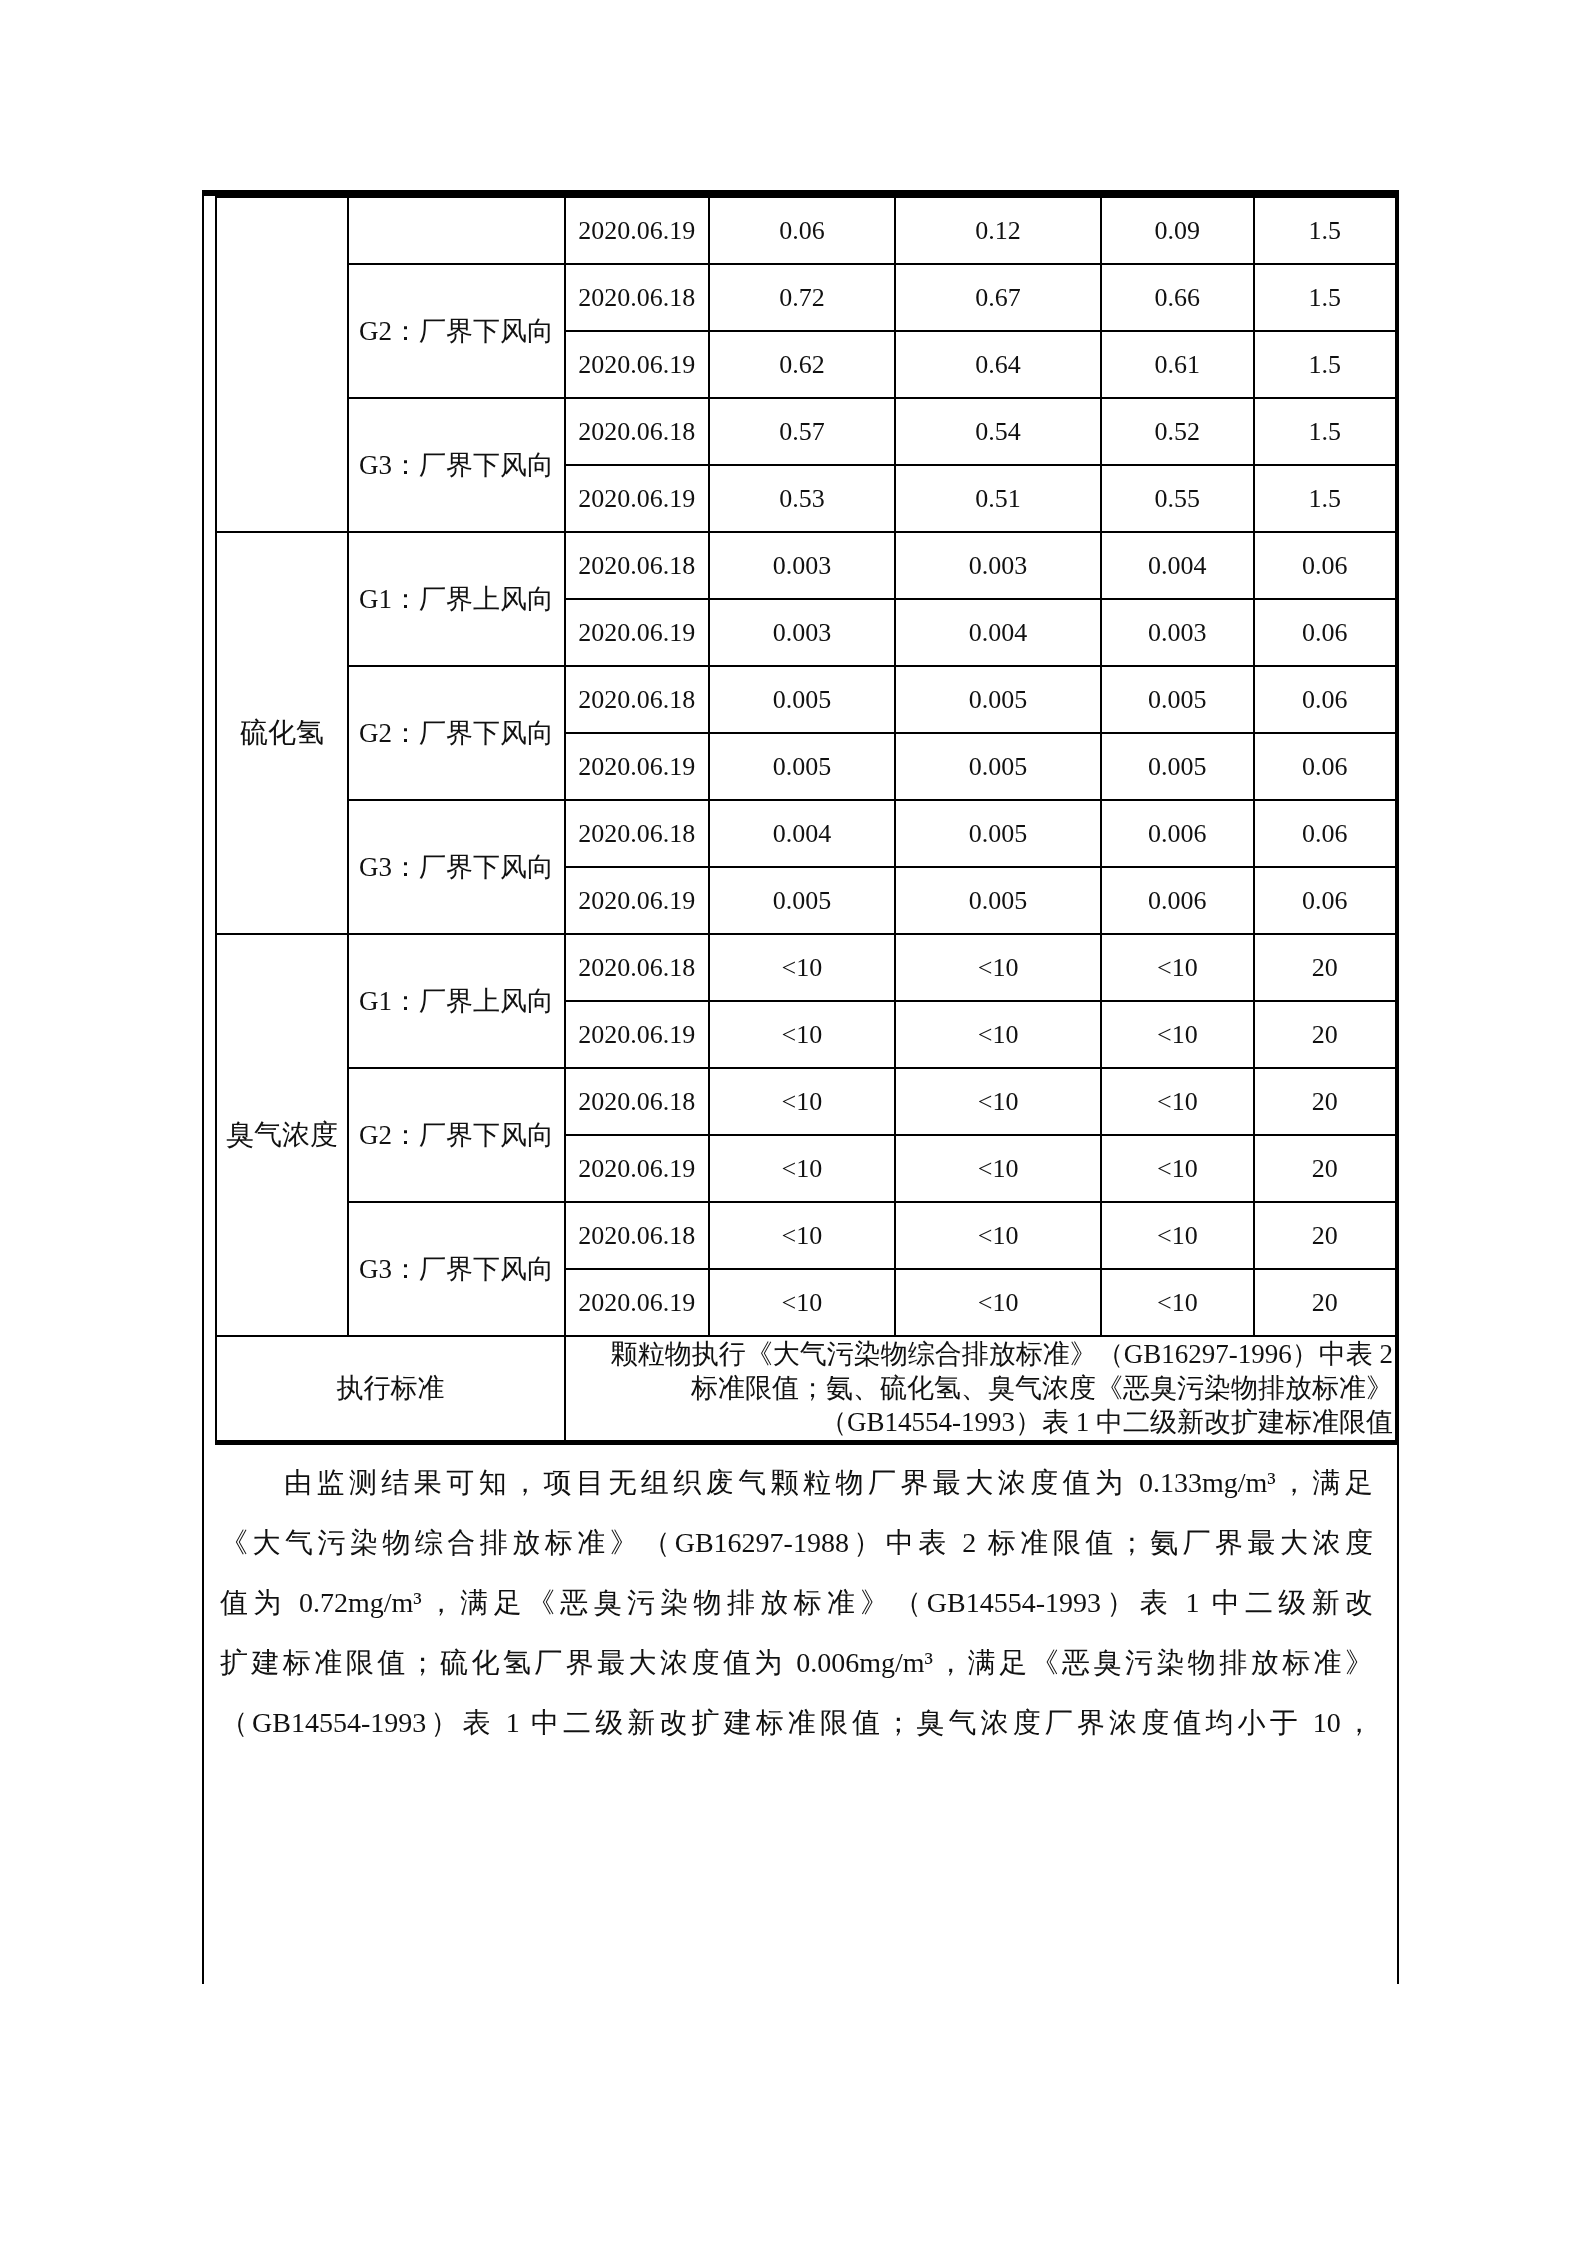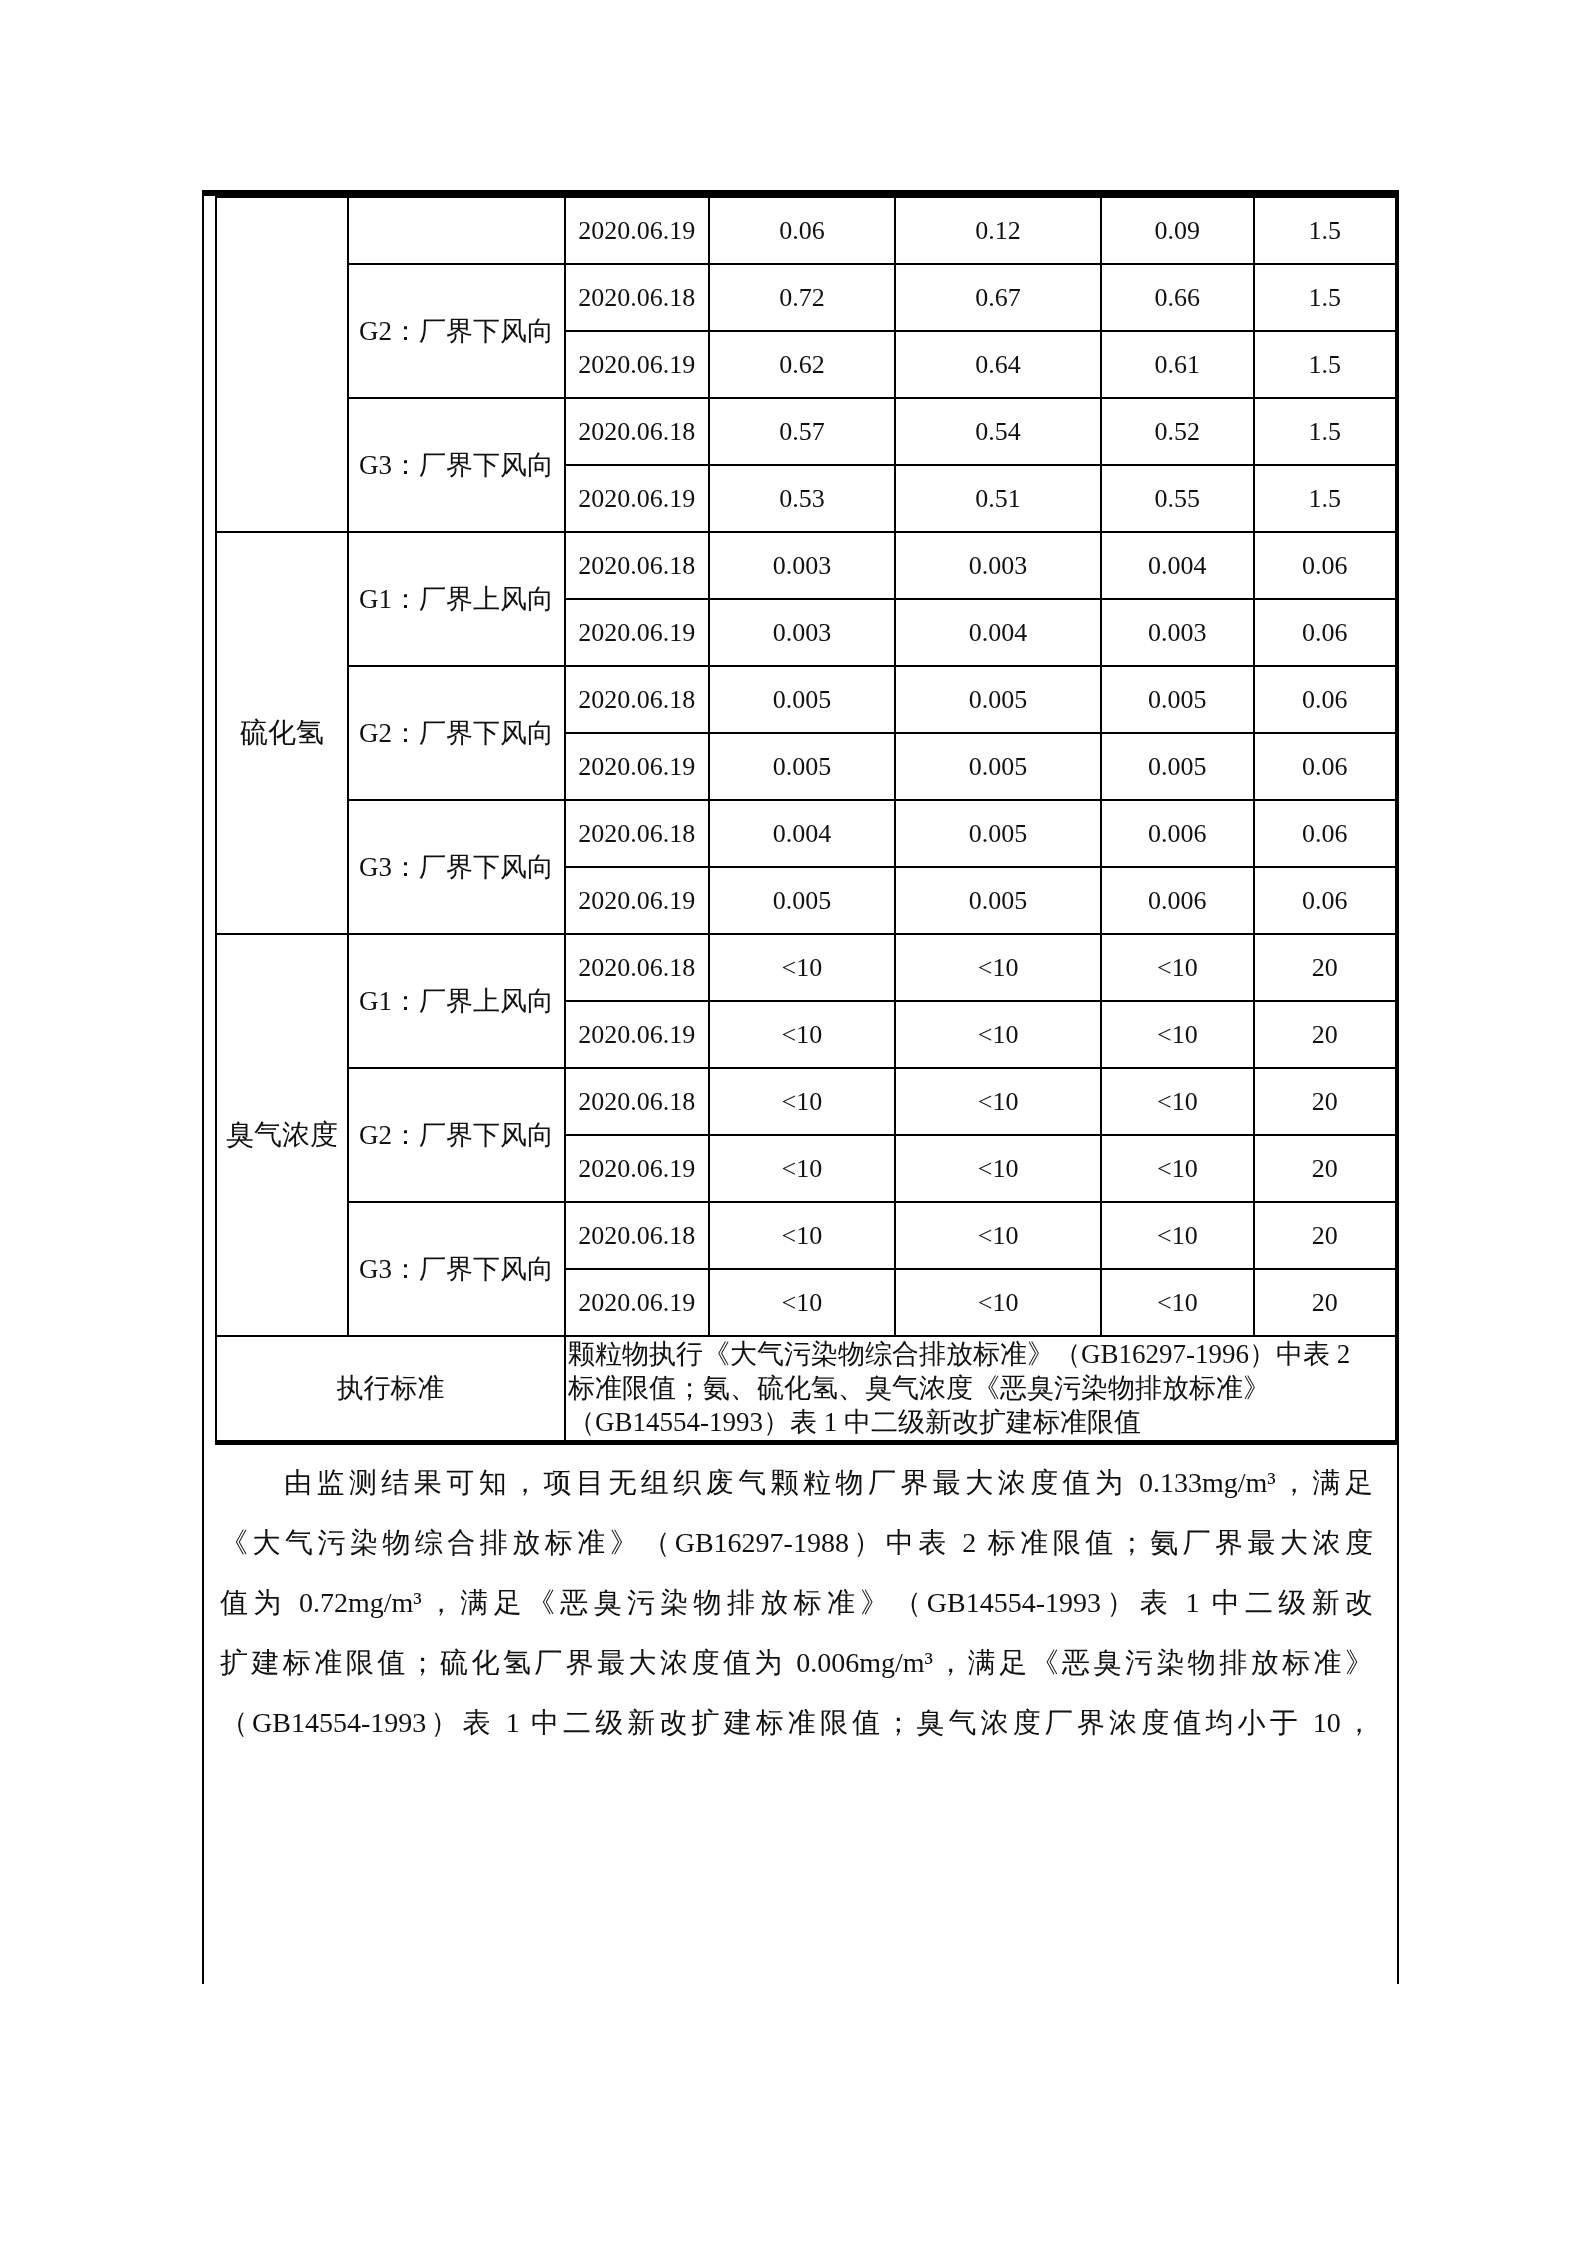--- a/index.html
+++ b/index.html
@@ -44,21 +44,21 @@
   .row-std { height:106px; }
   td.c-pollutant { width:127px; font-size:28px; }
   td.c-point { width:212px; text-align:left; font-size:27px; padding-left:3px;margin-top:32px; }
   td.c-date { width:138px; }
   td.c-v1 { width:181px; }
   td.c-v2 { width:201px; }
   td.c-v3 { width:147px; }
   td.c-std { width:137px; }
   td.std-label { font-size:27px;margin-top:45px; }
   td.std-text { font-size:27px; white-space:normal; padding:4px 6px; }
-  .std-line { line-height:34px; text-align:left; }
+  .std-line { line-height:34px; text-align:right; }
   .textarea {
     padding:8px 24px 0 16px;
     font-size:28px;
   }
   .bline {
     line-height:60px;
     text-align:justify;
     text-align-last:justify;
     white-space:normal;
   }

